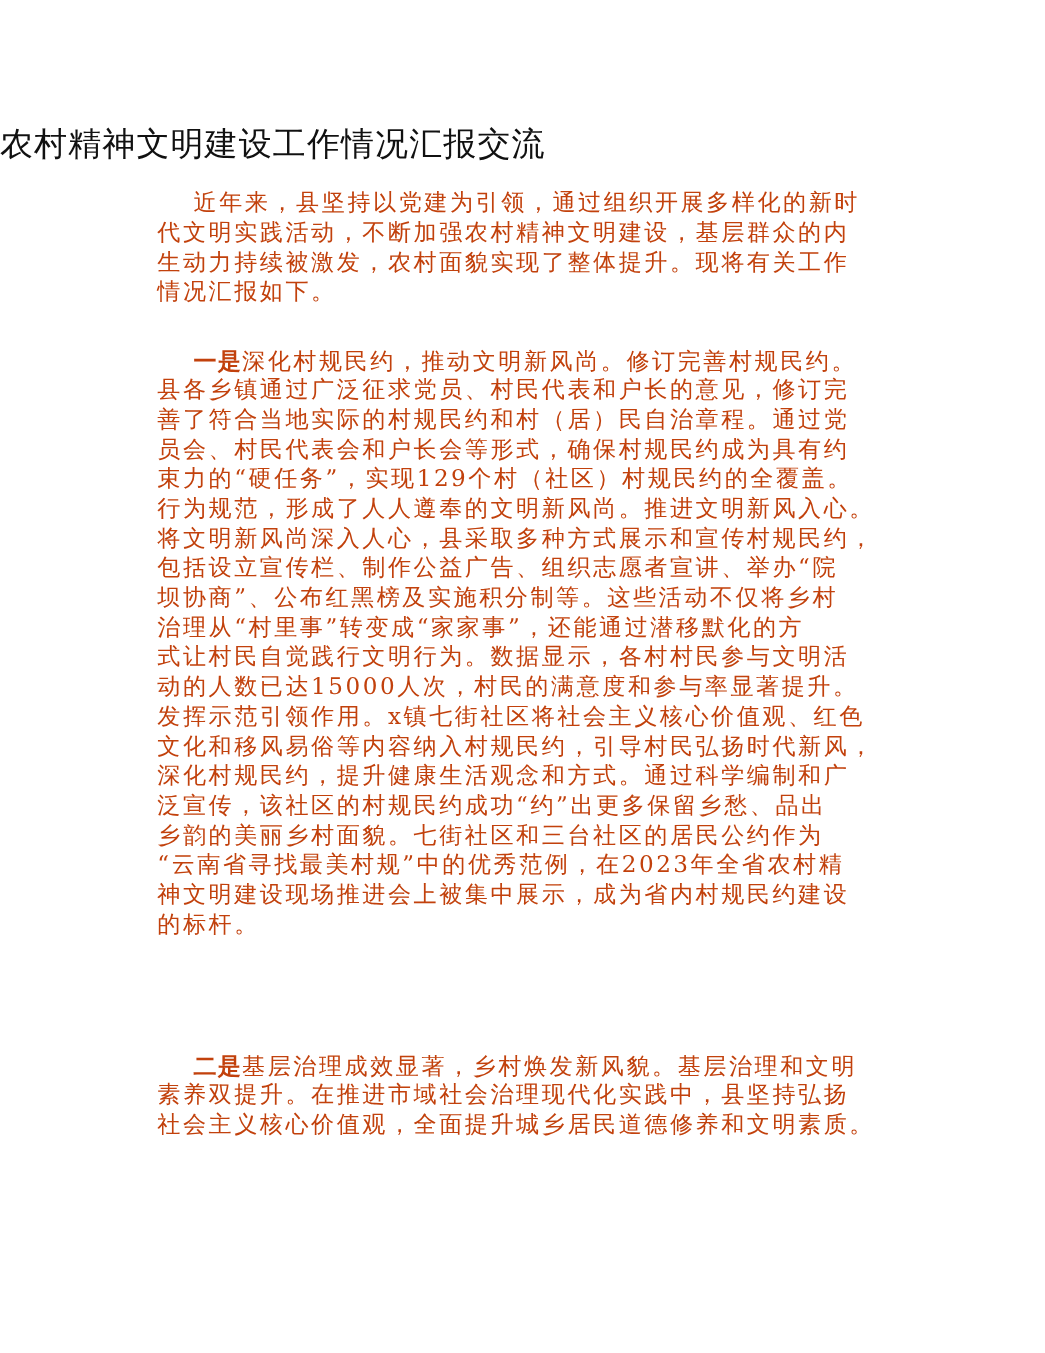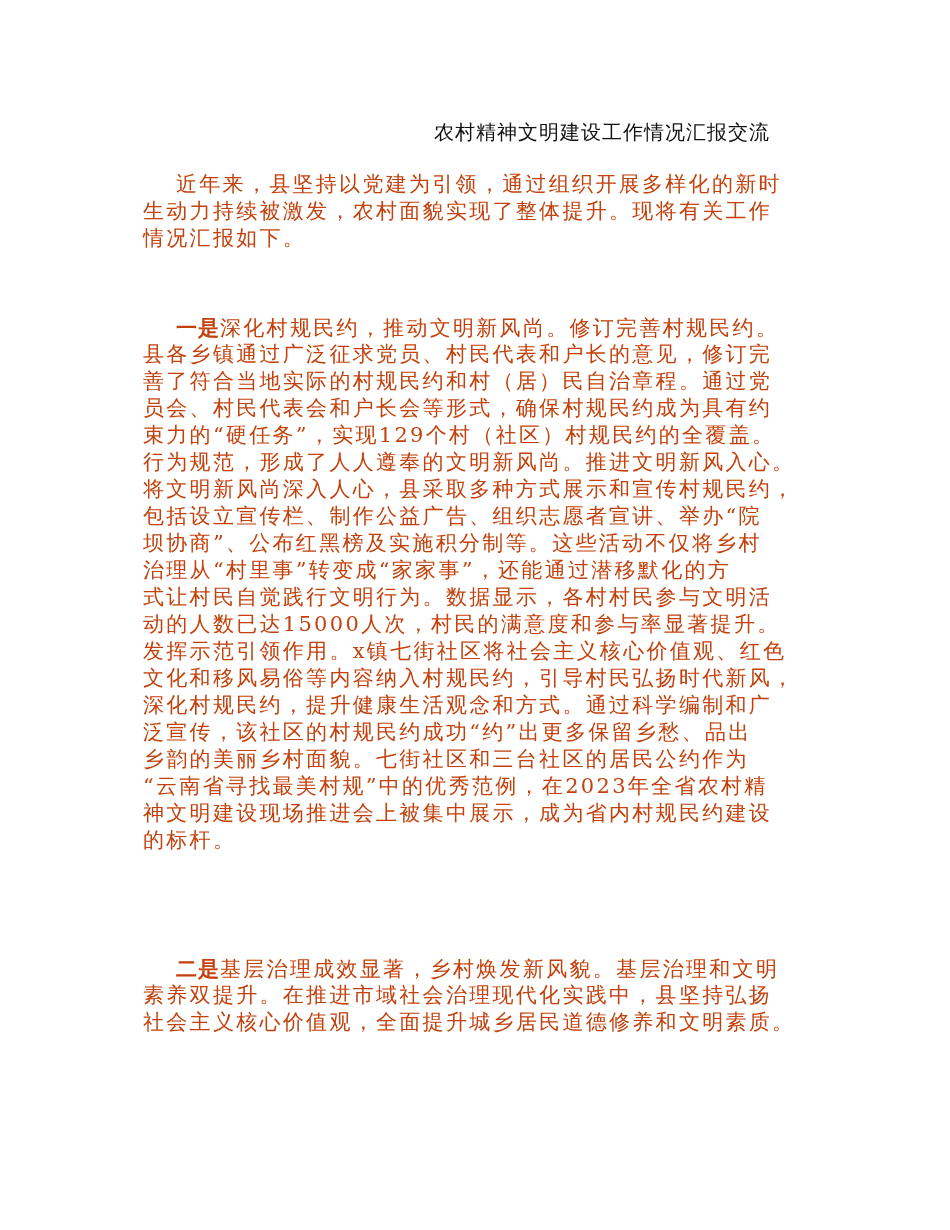--- a/index.html
+++ b/index.html
@@ -19,22 +19,22 @@
       position: absolute;
       left: 0; top: 0;
       width: 950px; height: 1230px;
       background: #ffffff;
     }
     .title {
       position: absolute;
       left: 0;
       width: 770px;
       top: 112px;
-      text-align: right;
-      font-size: 20px;
+      text-align: left;
+      font-size: 30px;
       line-height: 40px;
       letter-spacing: 1px;
       white-space: nowrap;
       color: #111;
     }
     .para {
       position: absolute;
       left: 143px;
       width: 680px;
     }
@@ -55,20 +55,21 @@
   </style>
 </head>
 <body>
 
 <div class="page">
 
   <div class="title">农村精神文明建设工作情况汇报交流</div>
 
   <div class="para" style="top:171px;">
     <span class="line indent">近年来，县坚持以党建为引领，通过组织开展多样化的新时</span>
+    <span class="line">代文明实践活动，不断加强农村精神文明建设，基层群众的内</span>
     <span class="line">生动力持续被激发，农村面貌实现了整体提升。现将有关工作</span>
     <span class="line">情况汇报如下。</span>
   </div>
 
   <div class="para" style="top:314px;">
     <span class="line indent"><span class="lead">一是</span><span>深化村规民约，推动文明新风尚。修订完善村规民约。</span></span>
     <span class="line">县各乡镇通过广泛征求党员、村民代表和户长的意见，修订完</span>
     <span class="line">善了符合当地实际的村规民约和村（居）民自治章程。通过党</span>
     <span class="line">员会、村民代表会和户长会等形式，确保村规民约成为具有约</span>
     <span class="line">束力的“硬任务”，实现129个村（社区）村规民约的全覆盖。</span>

